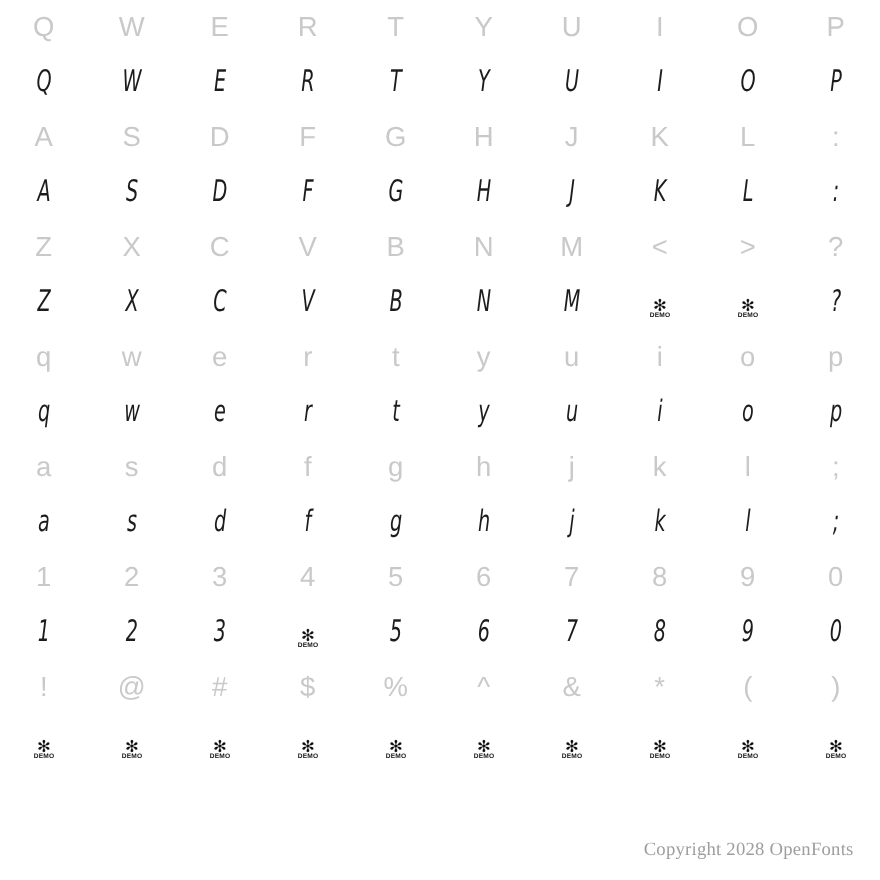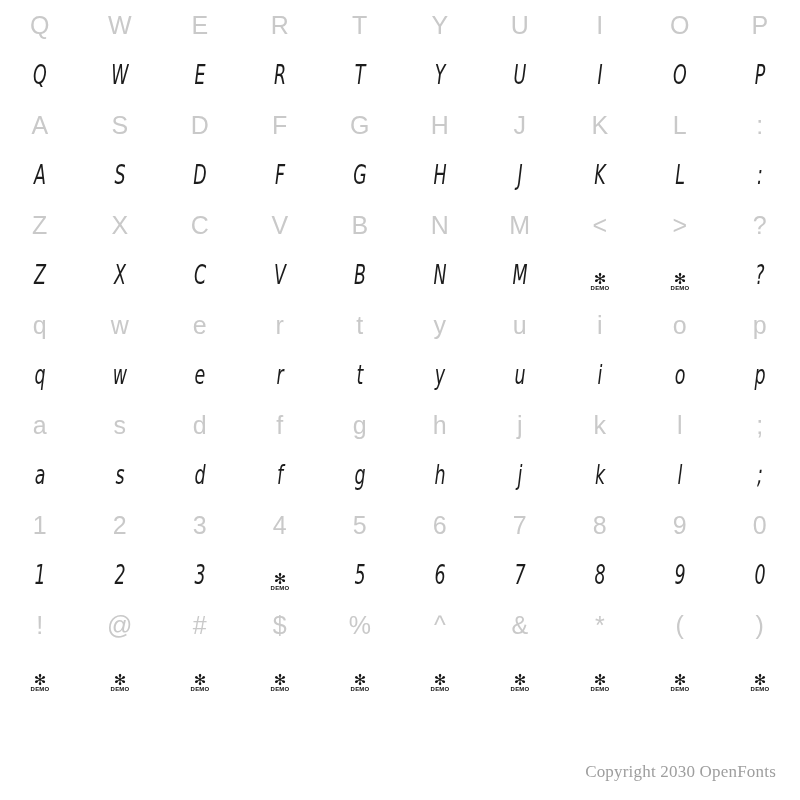--- a/index.html
+++ b/index.html
@@ -327,14 +327,14 @@
         <div class="cell demo-cell"><span class="demo-mark">
             <span class="petals">✻</span>
             <span class="demo-word">DEMO</span>
           </span></div>
         <div class="cell demo-cell"><span class="demo-mark">
             <span class="petals">✻</span>
             <span class="demo-word">DEMO</span>
           </span></div>
       </div>
     </div>
-  <div id="copyright">Copyright 2030 OpenFonts</div>
+  <div id="copyright">Copyright 2028 OpenFonts</div>
 </div>
 
 </body></html>

